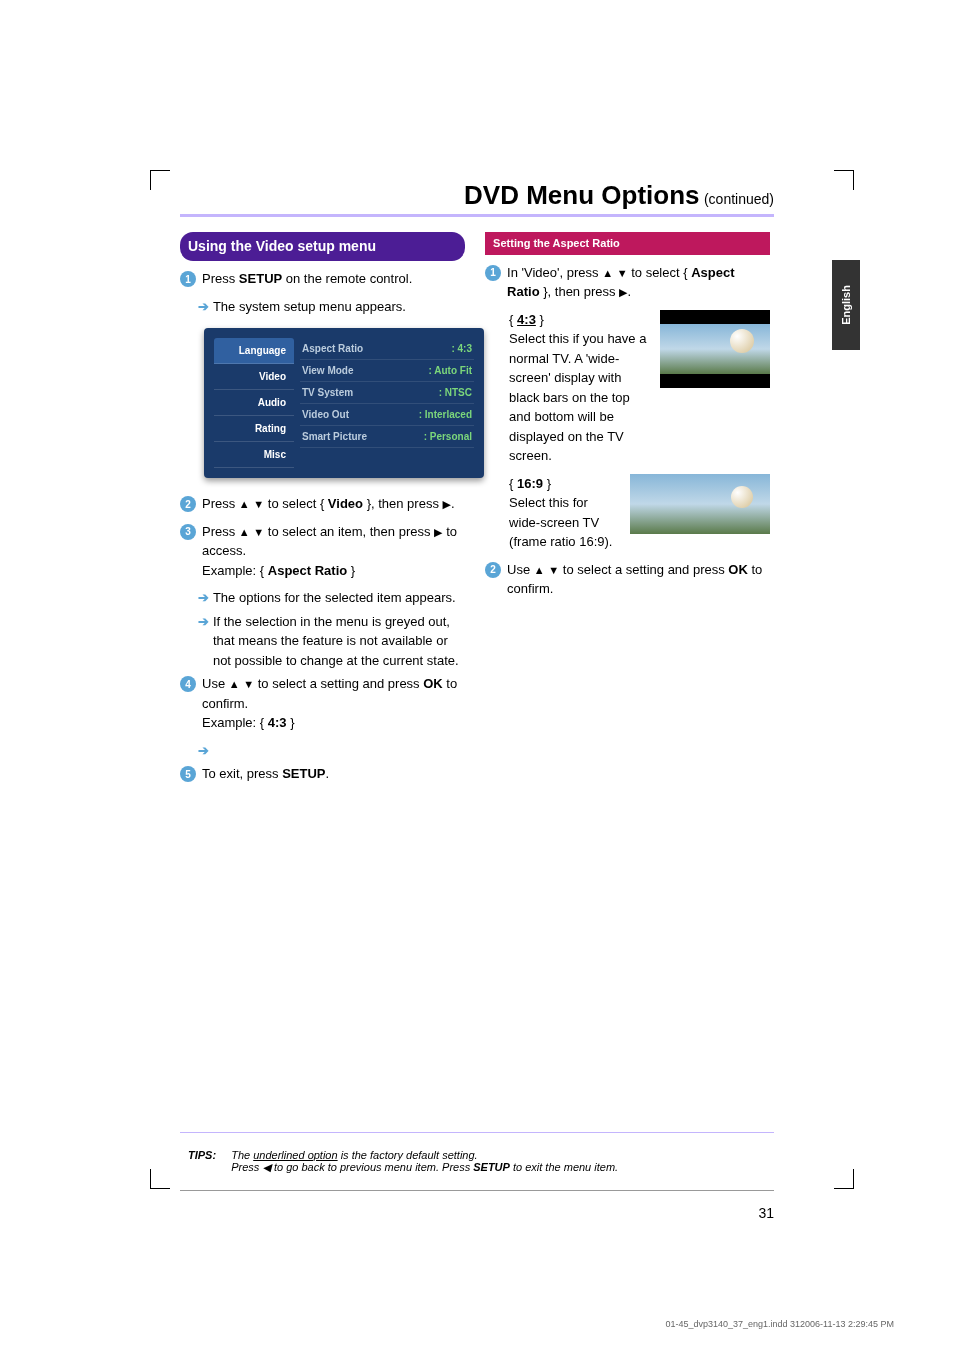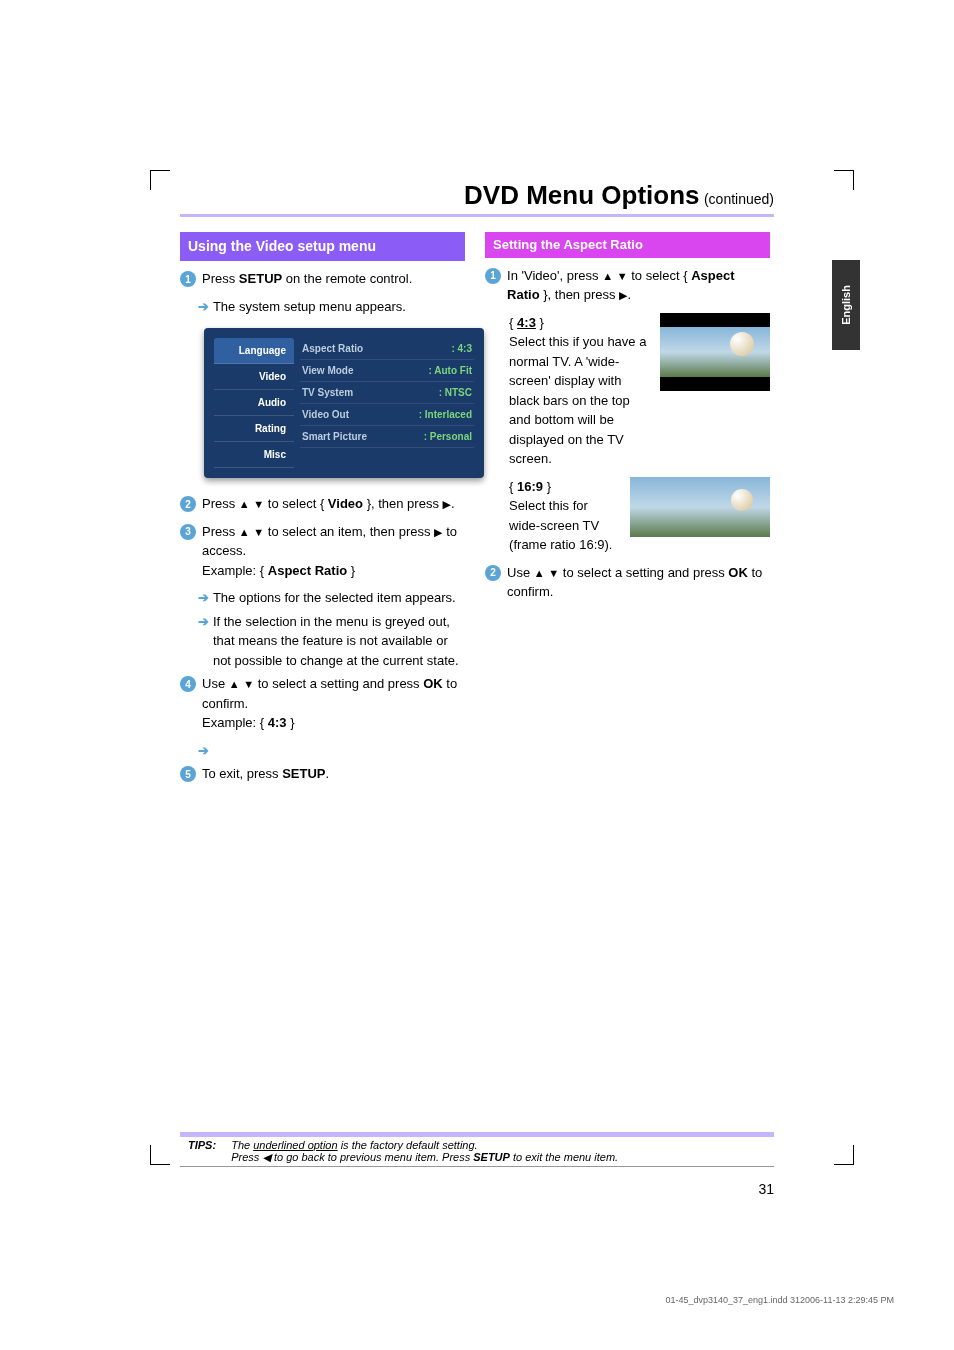--- a/index.html
+++ b/index.html
@@ -37,33 +37,34 @@
       font-size: 11px;
       font-weight: bold;
       display: flex;
       align-items: center;
       justify-content: center;
     }
     .side-tab span { transform: rotate(-90deg); white-space: nowrap; }
     .content { display: flex; gap: 20px; padding: 0 50px; }
     .col { width: 48%; font-size: 13px; line-height: 1.5; }
     .section-bar {
-      background: #8b5cf6;
+      background: #4c1d95;
       color: #fff;
       font-weight: bold;
       padding: 4px 8px;
       font-size: 14px;
       margin-bottom: 8px;
+      border-radius: 13px;
     }
     .subsection-bar {
-      background: #d946ef;
+      background: #be185d;
       color: #fff;
       font-weight: bold;
       padding: 3px 8px;
-      font-size: 13px;
+      font-size: 11px;
       margin-bottom: 8px;
     }
     .step { display: flex; margin-bottom: 8px; }
     .step-num {
       width: 16px; height: 16px;
       background: #5aa5d6;
       color: #fff;
       border-radius: 50%;
       font-size: 10px;
       font-weight: bold;
@@ -121,23 +122,23 @@
       flex-shrink: 0;
       position: relative;
     }
     .aspect-img169::after {
       content: ""; position: absolute; top: 20%; right: 12%;
       width: 22px; height: 22px; border-radius: 50%;
       background: radial-gradient(circle at 30% 30%, #fff, #d5c090);
     }
     .tips-box {
       margin: 340px 50px 0 50px;
-      border-top: 5px solid #c4b5fd;
+      border-top: 1px solid #c4b5fd;
       border-bottom: 1px solid #999;
-      padding: 2px 8px;
+      padding: 16px 8px;
       font-size: 11px;
       font-style: italic;
     }
     .tips-box .label { font-weight: bold; font-style: italic; margin-right: 12px; }
     .page-num { text-align: right; padding: 8px 50px; font-size: 14px; margin-top: 6px; }
     .footer {
       display: flex;
       justify-content: flex-end;
       font-size: 9px;
       color: #666;

